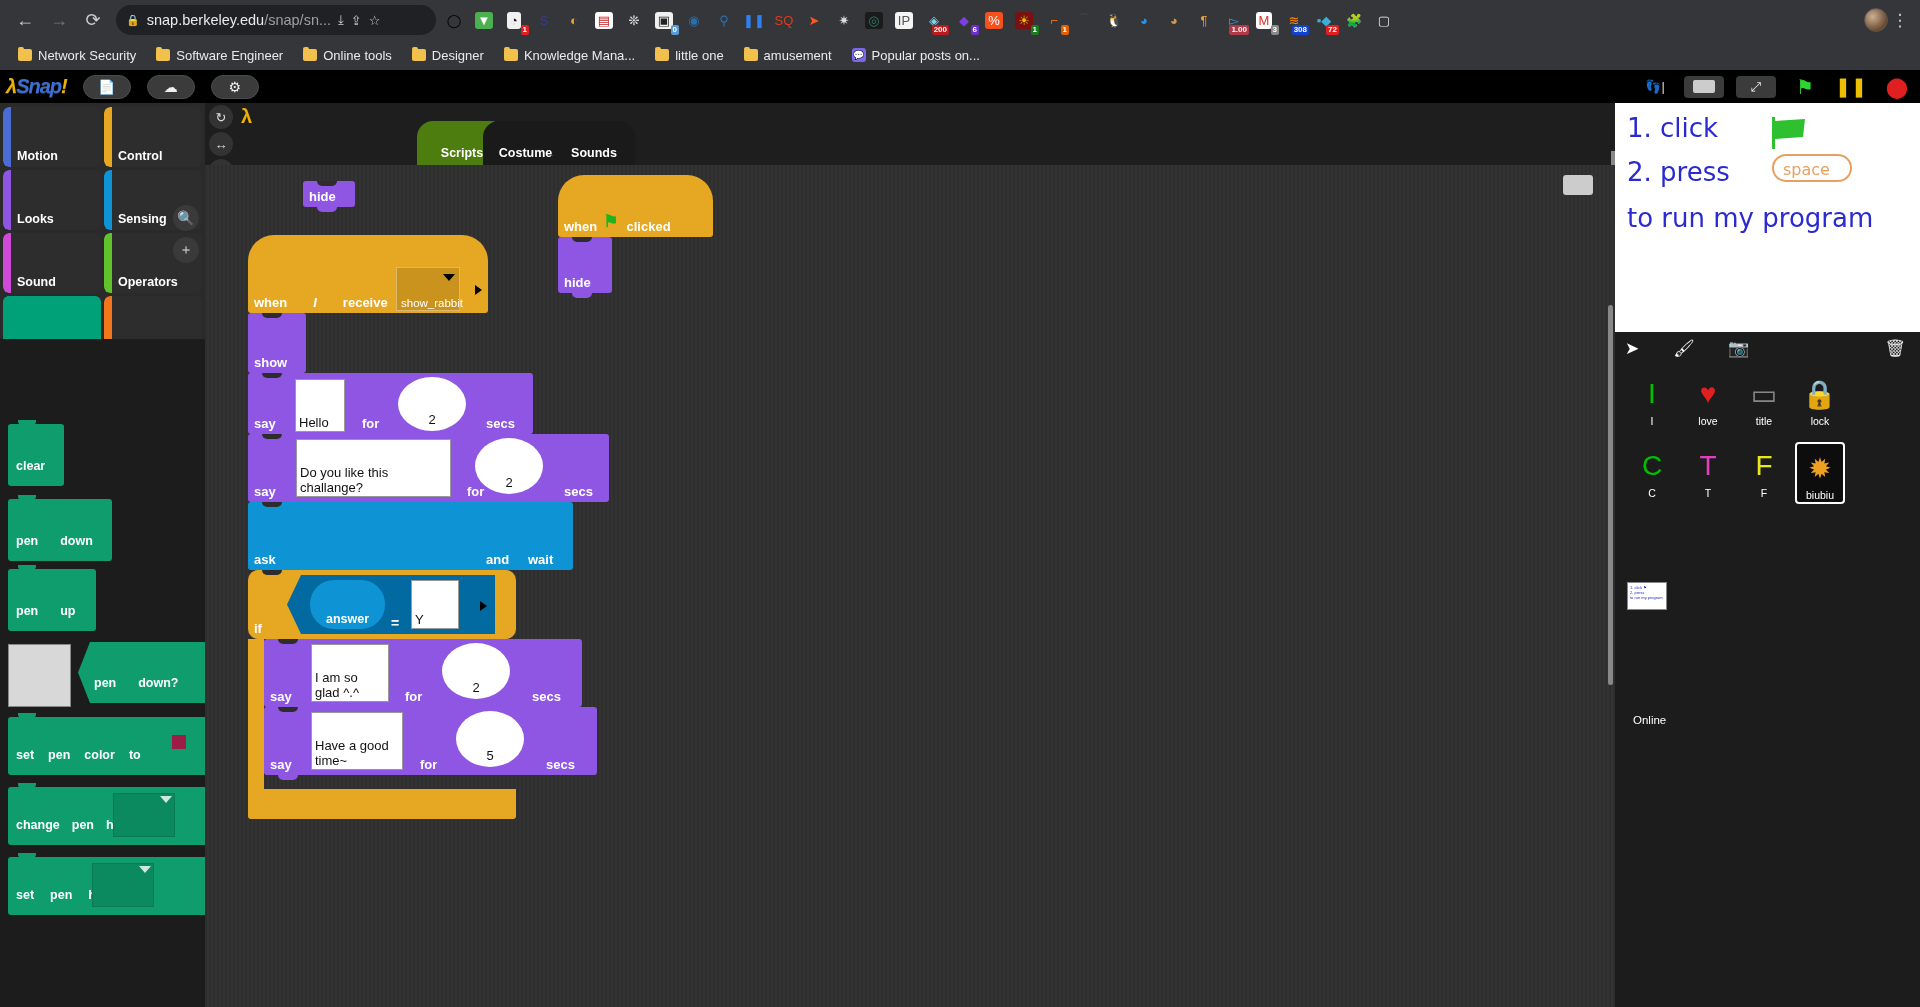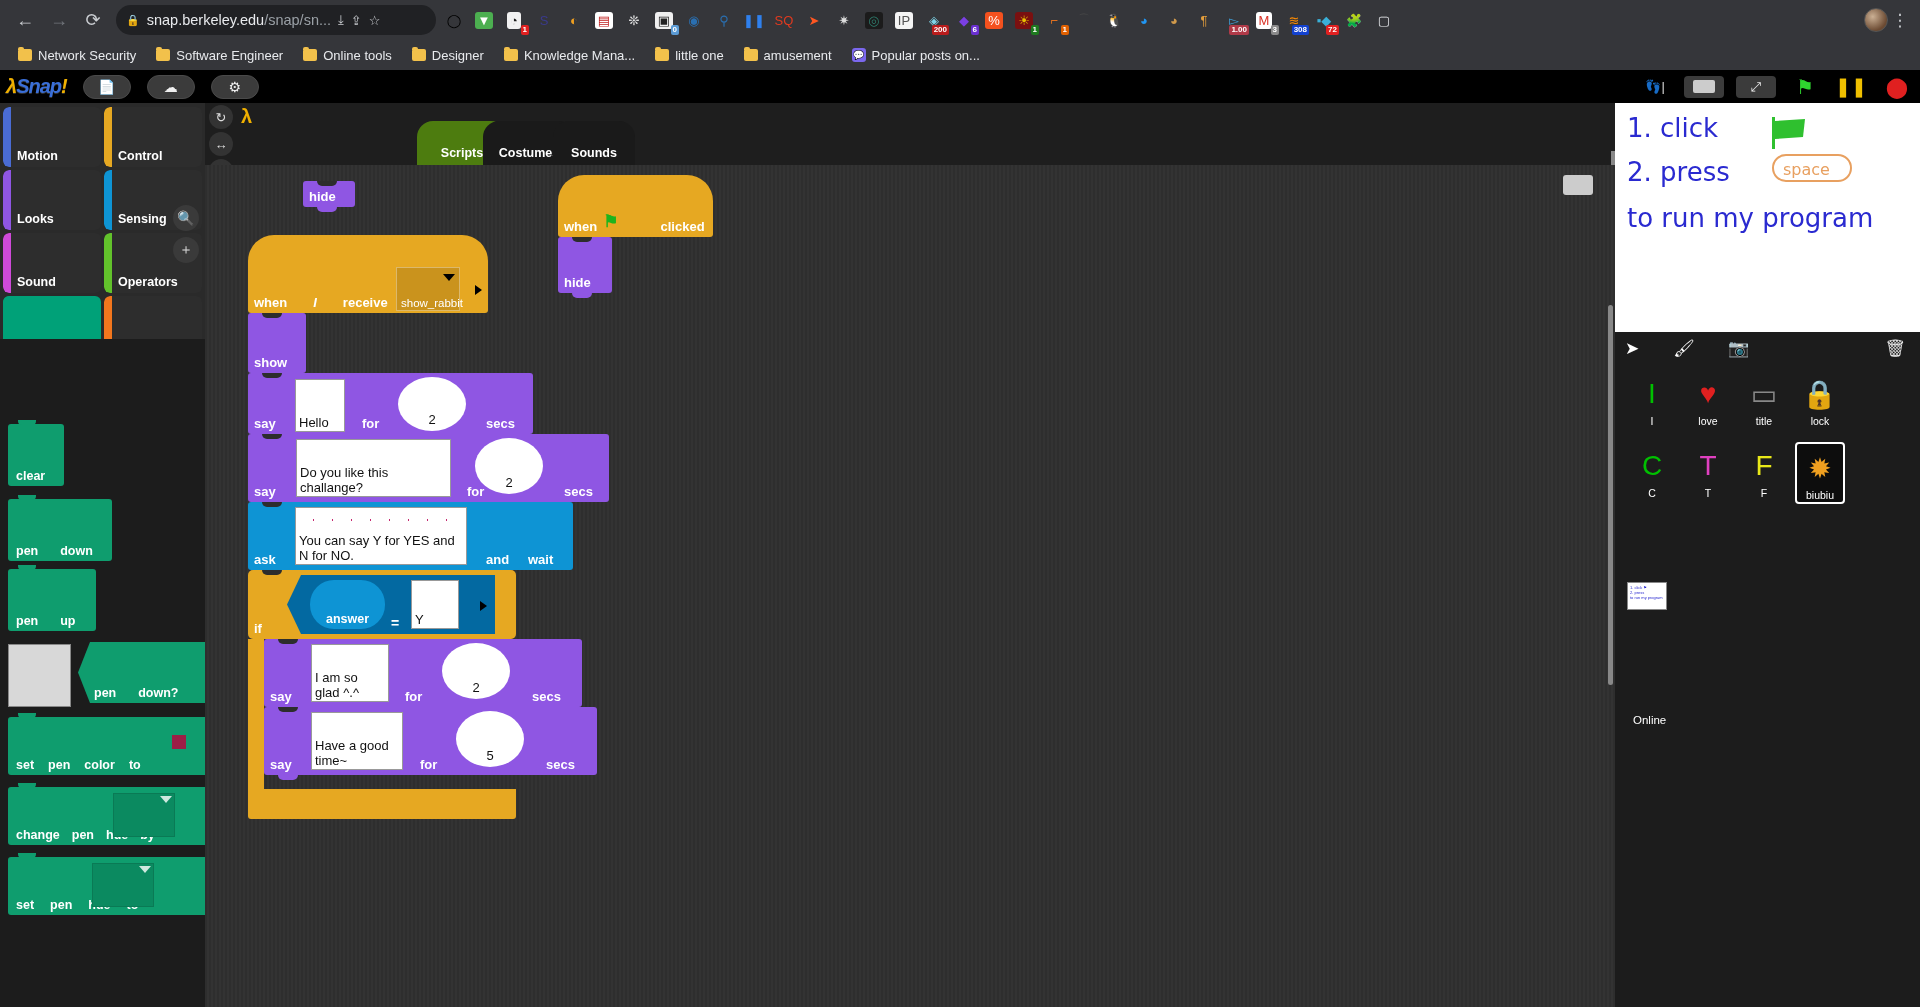--- a/index.html
+++ b/index.html
@@ -61,21 +61,21 @@
   .cat { height:60px; border-radius:6px; position:relative; background:#2d2d2d;
     display:flex; align-items:flex-end; padding:0 0 4px 14px; overflow:hidden; }
   .cat span { color:#fff; font-size:12.5px; font-weight:bold; }
   .cat:before { content:''; position:absolute; left:0; top:0; bottom:0; width:8px;
     border-radius:6px 0 0 6px; background:var(--c); }
   .cat.sel { background:var(--c); }
 
   .blocks { position:absolute; top:236px; left:0; right:0; bottom:0; background:#1c1c1c;
     overflow:hidden; }
   .blk { position:absolute; background:#0f9d6e; color:#fff; font-size:12.5px; font-weight:bold;
-    display:flex; align-items:flex-end; padding-bottom:3px; padding-left:8px; gap:22px;
+    display:flex; align-items:flex-end; padding-bottom:13px; padding-left:8px; gap:22px;
     border-radius:3px; }
   .blk:before { content:''; position:absolute; left:10px; top:-4px; width:18px; height:5px;
     background:#0f9d6e; border-radius:0 0 4px 4px; }
   .blk.pred { border-radius:3px; }
   .blk.pred:before { display:none; }
   .sq { position:absolute; background:#d8d8d8; border:1px solid #888; }
   .swatch { position:absolute; width:14px; height:14px; background:#9c1e46; }
   .inset { position:absolute; background:#0b8a60; border:1px solid #0a7a55; }
 
   .pal-tools { position:absolute; right:6px; top:102px; display:flex; flex-direction:column; gap:6px; }
@@ -447,21 +447,21 @@
         <div class="sblk" style="left:98px;top:16px;width:52px;height:26px;background:#8f56e3;border-radius:3px">
           <div class="notch"></div>
           <div class="nub" style="background:#8f56e3"></div>
           <span class="lbl">hide</span>
         </div>
 
         <div class="sblk" style="left:353px;top:10px;width:155px;height:62px;background:#e6a822;
                     border-radius:26px 26px 3px 3px">
           <span class="lbl">when</span>
           <span style="color:#1db41d;font-size:17px;padding-bottom:2px">⚑</span>
-          <span class="lbl" style="margin-left:36px">clicked</span>
+          <span class="lbl" style="margin-left:2px">clicked</span>
           <div class="nub" style="background:#e6a822"></div>
         </div>
         <div class="sblk" style="left:353px;top:72px;width:54px;height:56px;background:#8f56e3;border-radius:3px">
           <div class="notch"></div>
           <div class="nub" style="background:#8f56e3"></div>
           <span class="lbl">hide</span>
         </div>
 
         <div class="sblk" style="left:43px;top:70px;width:240px;height:78px;background:#e6a822;
                     border-radius:26px 26px 3px 3px">
@@ -508,29 +508,25 @@
           <div class="numin" style="position:absolute;left:227px;top:4px;width:68px;height:56px">
             <span>2</span>
           </div>
           <span class="lbl" style="position:absolute;left:310px;bottom:3px">secs</span>
         </div>
 
         <div class="sblk" style="left:43px;top:337px;width:325px;height:68px;background:#0e94d4;border-radius:3px">
           <div class="notch"></div>
             <div class="nub" style="background:#0e94d4"></div>
           <span class="lbl">ask</span>
-          <div class="txtin" style="position:absolute;left:47px;top:5px;width:172px;height:58px">
-            <div class="sqdots" style="background-size:19px 8px"></div>
-            <span>You can say Y for YES and N for NO.</span>
-          </div>
           <span class="lbl" style="position:absolute;left:232px;bottom:3px">and</span>
           <span class="lbl" style="position:absolute;left:274px;bottom:3px">wait</span>
         </div>
 
-        <div class="sblk" style="left:43px;top:405px;width:268px;height:69px;background:#e6a822;border-radius:5px">
+        <div class="sblk" style="left:43px;top:405px;width:268px;height:69px;background:#e6a822;border-radius:10px">
           <div class="notch"></div>
           <span class="lbl">if</span>
           <div style="position:absolute;left:39px;top:5px;width:208px;height:59px;background:#0369a1;
                       clip-path:polygon(14px 0,100% 0,100% 100%,14px 100%,0 50%);display:flex;align-items:flex-end">
             <div style="position:absolute;left:23px;top:5px;width:75px;height:49px;background:#0e94d4;
                         border-radius:24px;display:flex;align-items:flex-end;justify-content:center;
                         color:#fff;font-size:12.5px;font-weight:bold;padding-bottom:3px">
               <span>answer</span>
             </div>
             <span style="position:absolute;left:104px;bottom:3px;color:#fff;font-size:14px;font-weight:bold">=</span>

